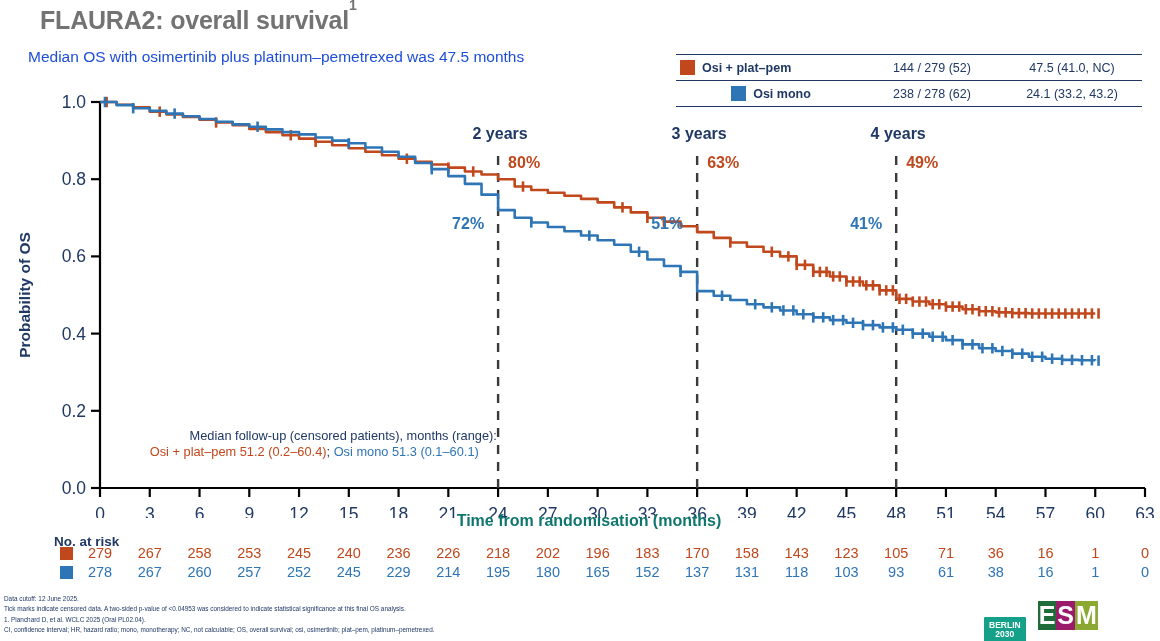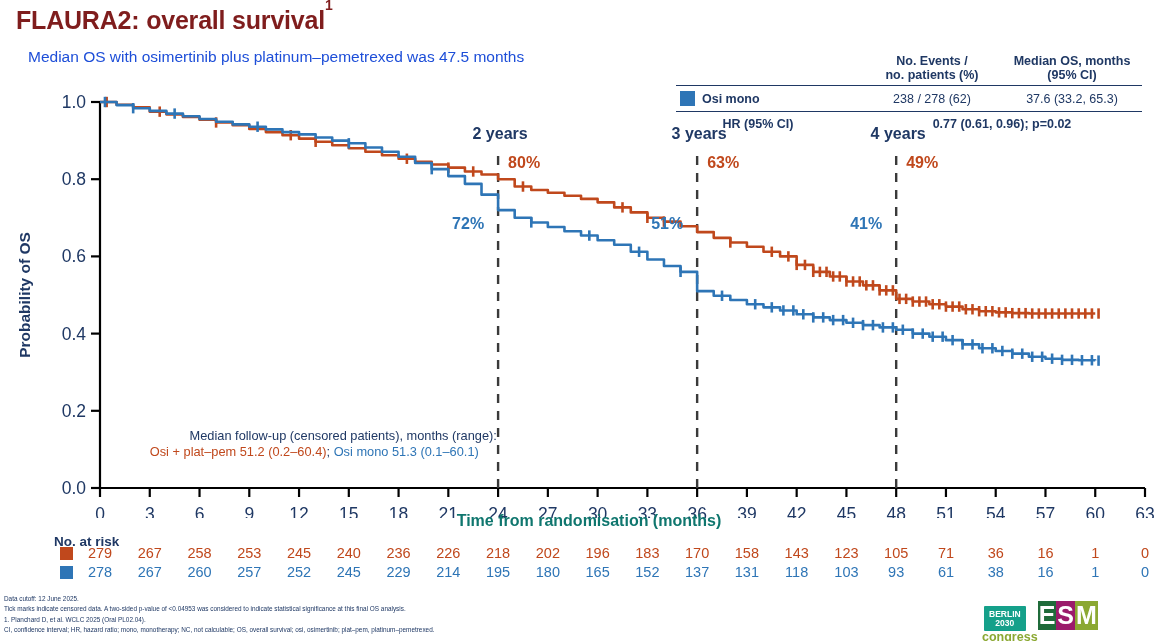--- a/index.html
+++ b/index.html
@@ -4,39 +4,39 @@
 <style>
   html,body{margin:0;padding:0;}
   body{
     width:1160px;height:641px;position:relative;
     background:#ffffff;
     font-family:"Liberation Sans",sans-serif;
     color:#1F3864;
     overflow:hidden;
   }
   .title{
-    position:absolute;left:16px;top:6px;
-    font-size:25px;font-weight:bold;color:#7f1d1d;letter-spacing:-0.2px;
+    position:absolute;left:40px;top:6px;
+    font-size:25px;font-weight:bold;color:#737373;letter-spacing:-0.2px;
   }
   .title sup{font-size:14px;top:-0.7em;position:relative;}
   .subtitle{
     position:absolute;left:28px;top:48px;
     font-size:15.5px;color:#1d4ed8;
   }
 
   
   .legend{
     position:absolute;left:676px;top:54px;width:466px;
     font-size:12.5px;color:#1F3864;
   }
   .legend table{border-collapse:collapse;width:100%;}
   .legend th,.legend td{padding:0;}
   .lg-head td{vertical-align:bottom;padding-bottom:3px;text-align:center;font-weight:bold;line-height:1.12;}
   .lg-row td{border-top:1.6px solid #1F3864;height:25px;vertical-align:middle;}
-  .lg-last td{border-bottom:1.6px solid #1F3864;}
+  .lg-last td{border-bottom:1.6px solid #1F3864;text-align:center;}
   .lg-name{font-weight:bold;text-align:left;padding-left:4px !important;white-space:nowrap;}
   .lg-val{text-align:center;}
   .swatch{display:inline-block;width:15px;height:15px;vertical-align:-3px;margin-right:7px;}
   .hr-row td{padding-top:5px;font-weight:bold;text-align:center;}
   .hr-label{text-align:right;padding-right:22px !important;}
   .col-a{width:186px;}
   .col-b{width:140px;}
   .col-c{width:140px;}
 
   
@@ -59,21 +59,21 @@
     font-size:6.4px;line-height:1.62;color:#1F3864;
   }
   .foot div{white-space:nowrap;}
 
   
   .logo{position:absolute;left:984px;top:601px;height:34px;}
   .logo-berlin{
     display:inline-block;background:#15A08A;color:#ffffff;
     font-size:8.5px;font-weight:bold;line-height:1.02;
     padding:4px 5px;vertical-align:top;text-align:center;border-radius:1px;
-    margin-top:5px;
+    margin-top:16px;
   }
   .logo-esmo{display:inline-block;vertical-align:top;margin-left:12px;}
   .logo-esmo span{
     display:inline-block;font-size:25px;font-weight:bold;line-height:1;
     padding:2px 1px;color:#ffffff;
   }
   .le-e{background:#1F6B3A;}
   .le-s{background:#9B1B6B;}
   .le-m{background:#8BA832;}
   .le-o{background:#ffffff;color:#163A6B;border:0;padding-left:0 !important;}
@@ -89,41 +89,33 @@
 <div class="subtitle">Median OS with osimertinib plus platinum–pemetrexed was 47.5 months</div>
 
 <div class="legend">
   <table>
     <colgroup>
         <col class="col-a">
         <col class="col-b">
         <col class="col-c">
       </colgroup>
     <tbody>
-        <tr class="lg-head">
-      <td></td>
-      <td>
-        <div>No. Events /</div>
-        <div>no. patients (%)</div>
+    <tr class="lg-row">
+      <td class="lg-name">
+        <span class="swatch" style="background:#C0481C"></span><span>Osi + plat–pem</span>
       </td>
-      <td>
-        <div>Median OS, months</div>
-        <div>(95% CI)</div>
-      </td>
+      <td class="lg-val">144 / 279 (52)</td>
+      <td class="lg-val">47.5 (41.0, NC)</td>
     </tr>
     <tr class="lg-row lg-last">
       <td class="lg-name">
         <span class="swatch" style="background:#2E75B6"></span><span>Osi mono</span>
       </td>
       <td class="lg-val">238 / 278 (62)</td>
-      <td class="lg-val">37.6 (33.2, 65.3)</td>
-    </tr>
-    <tr class="hr-row">
-      <td class="hr-label">HR (95% CI)</td>
-      <td colspan="2">0.77 (0.61, 0.96); p=0.02</td>
+      <td class="lg-val">24.1 (33.2, 43.2)</td>
     </tr>
   </tbody>
     </table>
 </div>
 
 <svg id="chart" width="1160" height="440">
     <line x1="100" y1="24" x2="100" y2="410" stroke="#000" stroke-width="2.2"></line>
     <line x1="100" y1="410" x2="1145" y2="410" stroke="#000" stroke-width="2.2"></line>
     <line x1="91" y1="410" x2="100" y2="410" stroke="#000" stroke-width="2.2"></line>
     <text x="86" y="416" text-anchor="end" font-size="17.5px" font-family="&quot;Liberation Sans&quot;,sans-serif" fill="#1F3864">0.0</text>

